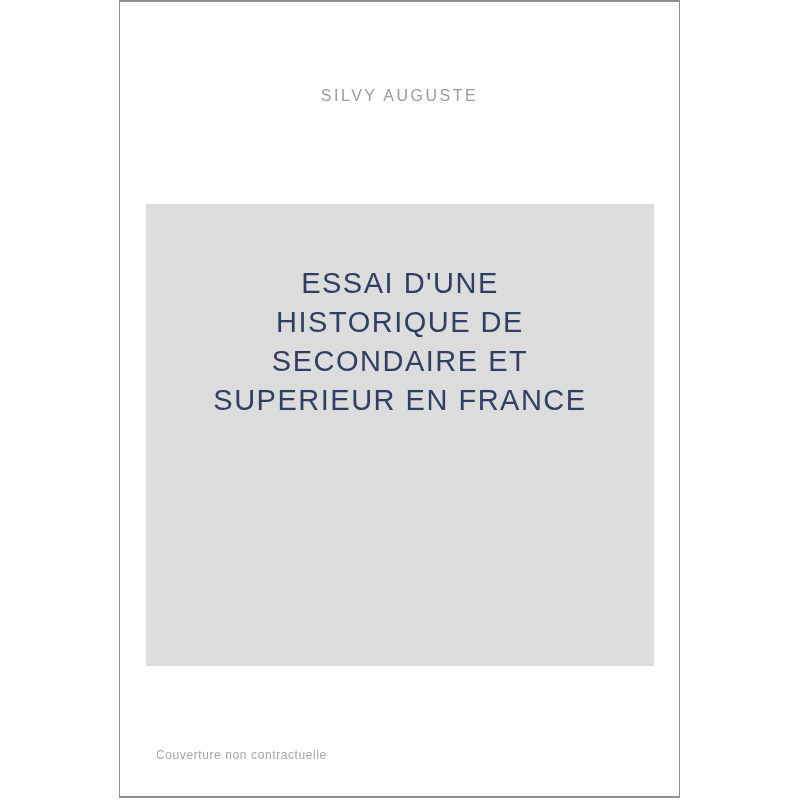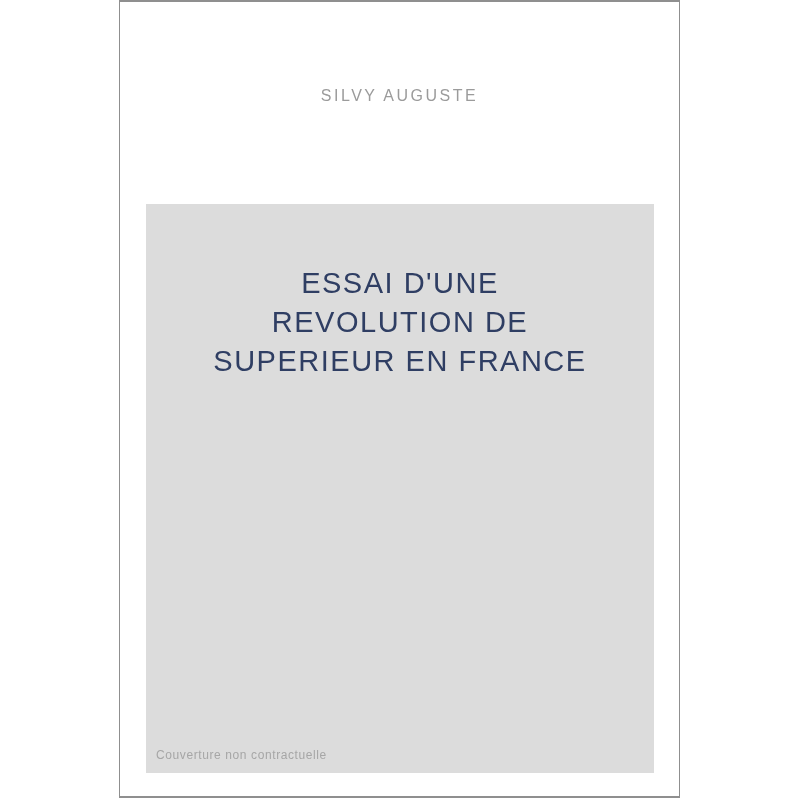--- a/index.html
+++ b/index.html
@@ -48,21 +48,21 @@
     font-size:16px;
     font-weight:300;
     letter-spacing:2.5px;
     white-space:nowrap;
   }
   .title-panel{
     position:absolute;
     left:26px;
     top:202px;
     width:508px;
-    height:569px;
+    height:462px;
     background:var(--panel-background);
   }
   .title{
     position:absolute;
     left:0;
     top:60px;
     width:100%;
     text-align:center;
     color:var(--title-text);
     font-size:29px;
@@ -88,21 +88,22 @@
 <body>
 
 <div class="canvas">
   <div class="page">
 
     <div class="author">SILVY AUGUSTE</div>
 
     <div class="title-panel">
       <div class="title">
         <div class="line">ESSAI D'UNE</div>
-        <div class="line">REVOLUTION DE</div>
+        <div class="line">HISTORIQUE DE</div>
+        <div class="line">SECONDAIRE ET</div>
         <div class="line">SUPERIEUR EN FRANCE</div>
       </div>
 
       <div class="footer-note" style="position:absolute; left:10px; top:544px;">Couverture non contractuelle</div>
     </div>
 
   </div>
 </div>
 
 </body></html>

